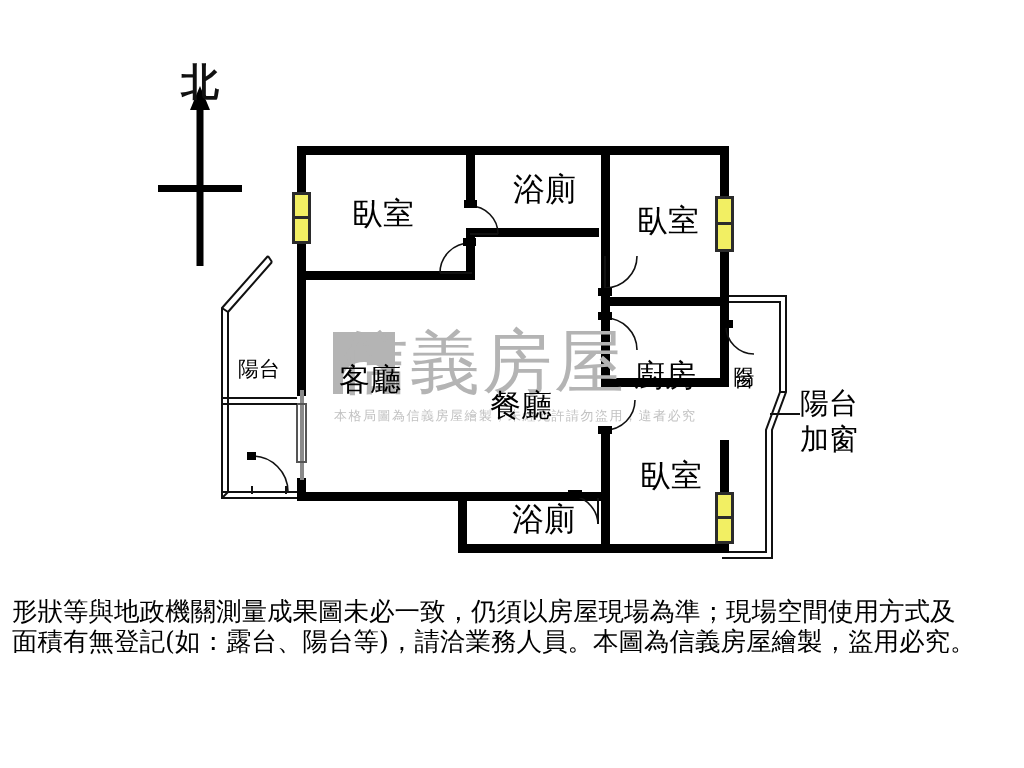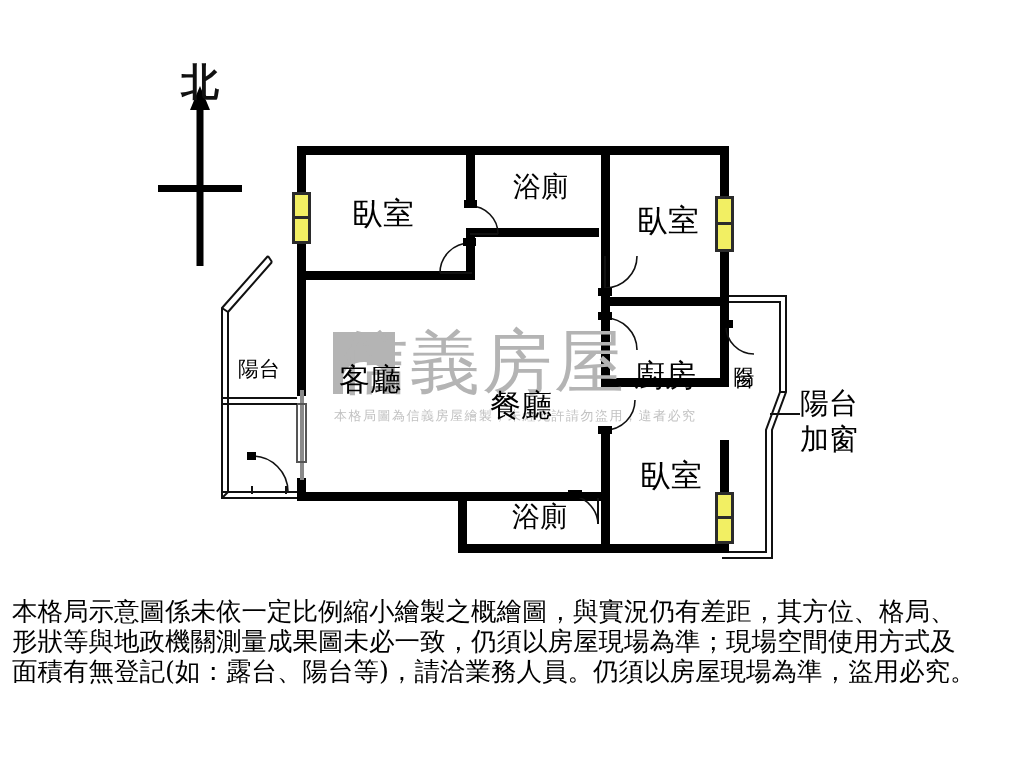--- a/index.html
+++ b/index.html
@@ -97,21 +97,21 @@
 
   
   .room-label {
     position: absolute;
     font-family: "DejaVu Serif", "Liberation Serif", serif;
     color: #000000;
     white-space: nowrap;
     line-height: 1;
   }
   .rl-big   { font-size: 31px; text-align: center; }
-  .rl-med   { font-size: 28px; }
+  .rl-med   { font-size: 32px; }
   .rl-small { font-size: 21px; }
   .rl-vert {
     writing-mode: vertical-rl;
     text-orientation: upright;
     line-height: 1.05;
   }
 
   
   #annot-balcony-window {
     position: absolute;
@@ -296,16 +296,15 @@
 <div class="room-label rl-small rl-vert" style="left:733px; top:351px;">陽台</div>
 <div class="room-label rl-med" style="left:512px; top:503px;">浴廁</div>
 <div class="room-label rl-big" style="left:640px; top:460px;">臥室</div>
 
 <div id="annot-balcony-window">
   <div>陽台</div>
   <div>加窗</div>
 </div>
 
 <div id="disclaimer">
-  <p>本格局示意圖係未依一定比例縮小繪製之概繪圖，與實況仍有差距，其方位、格局、</p>
   <p>形狀等與地政機關測量成果圖未必一致，仍須以房屋現場為準；現場空間使用方式及</p>
-  <p>面積有無登記(如：露台、陽台等)，請洽業務人員。仍須以房屋現場為準，盜用必究。</p>
+  <p>面積有無登記(如：露台、陽台等)，請洽業務人員。本圖為信義房屋繪製，盜用必究。</p>
 </div>
 
 </body></html>

